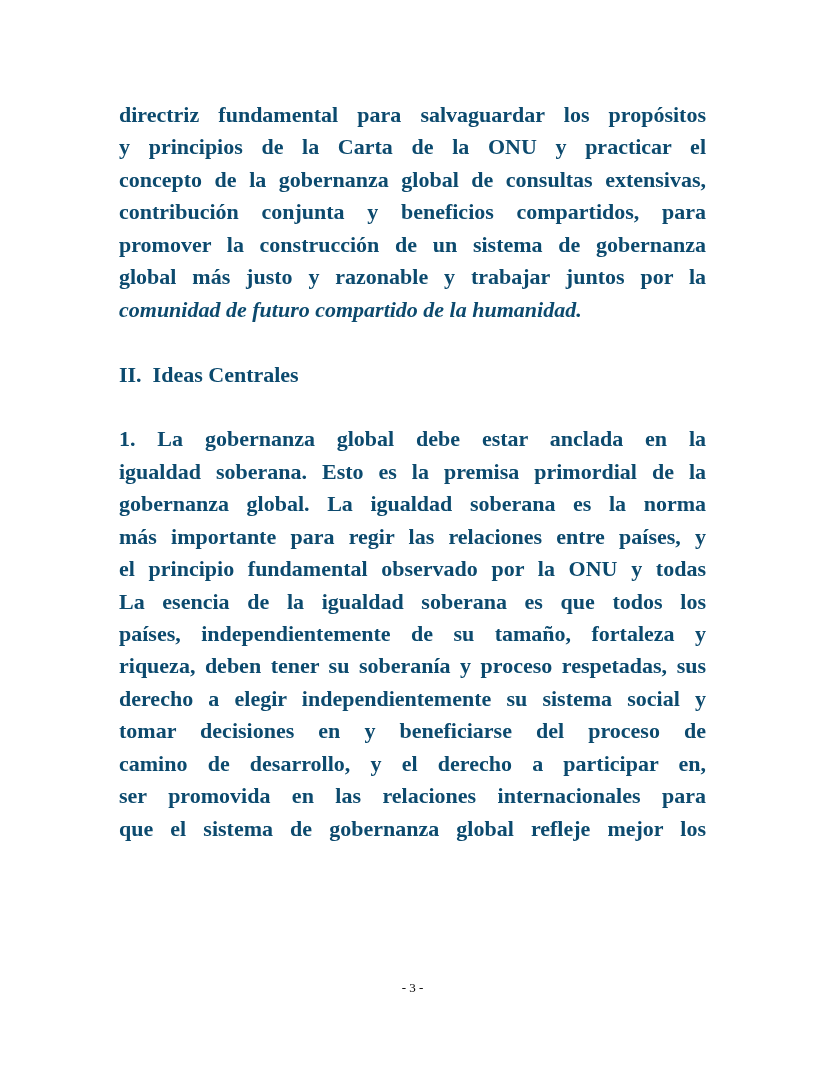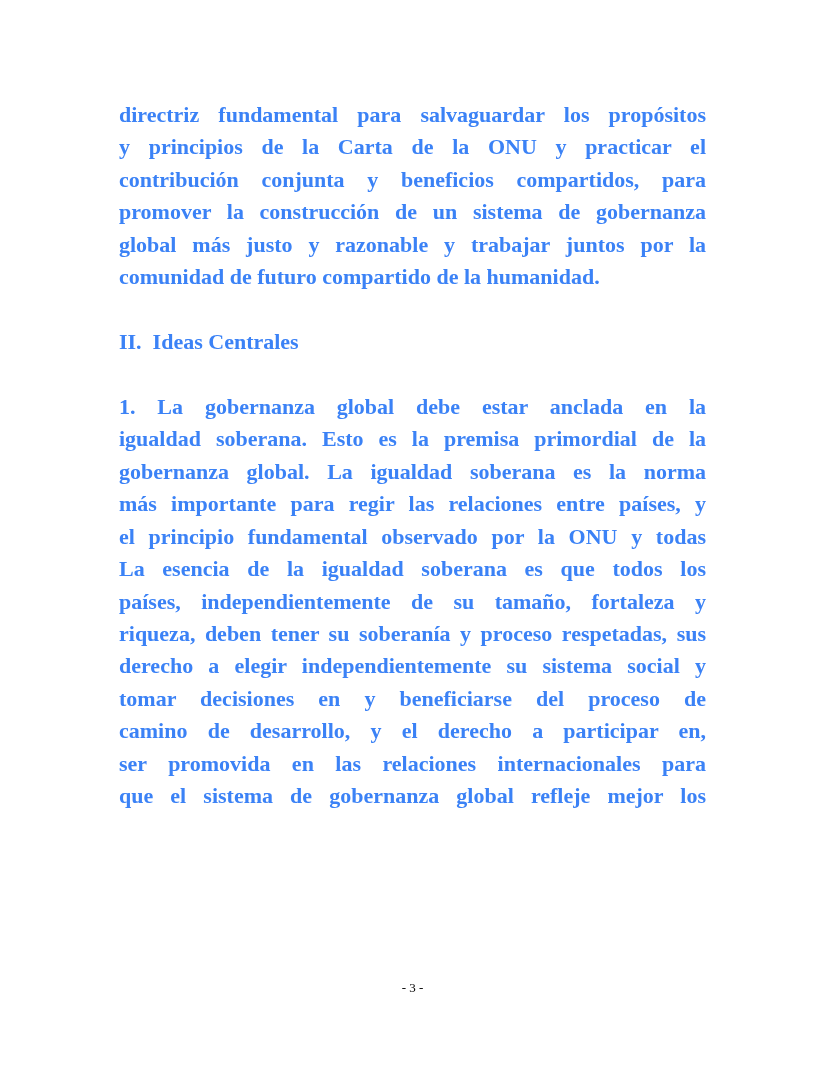--- a/index.html
+++ b/index.html
@@ -24,25 +24,26 @@
   }
   .line {
     font-weight: 700;
     font-size: 22px;
     line-height: 32.45px;
     height: 32.45px;
     text-align: justify;
     text-align-last: justify;
     text-justify: inter-word;
     overflow: hidden;
-    color: #3b82f6;
+    color: #0c4a6e;
   }
   .line.para-end {
     text-align: right;
     text-align-last: left;
+    font-style: italic;
   }
   .line.heading {
     text-align: right;
     text-align-last: left;
     white-space: pre-wrap;
   }
   .line.spacer {
     
   }
   .footer {
@@ -56,20 +57,21 @@
     color: #000000;
   }
 </style>
 </head>
 <body>
 
 <div class="page">
   <div class="text-column">
       <div class="line">directriz fundamental para salvaguardar los propósitos</div>
       <div class="line">y principios de la Carta de la ONU y practicar el</div>
+      <div class="line">concepto de la gobernanza global de consultas extensivas,</div>
       <div class="line">contribución conjunta y beneficios compartidos, para</div>
       <div class="line">promover la construcción de un sistema de gobernanza</div>
       <div class="line">global más justo y razonable y trabajar juntos por la</div>
       <div class="line para-end">comunidad de futuro compartido de la humanidad.</div>
       <div class="line spacer"></div>
       <div class="line heading">II.  Ideas Centrales</div>
       <div class="line spacer"></div>
       <div class="line">1. La gobernanza global debe estar anclada en la</div>
       <div class="line">igualdad soberana. Esto es la premisa primordial de la</div>
       <div class="line">gobernanza global. La igualdad soberana es la norma</div>

